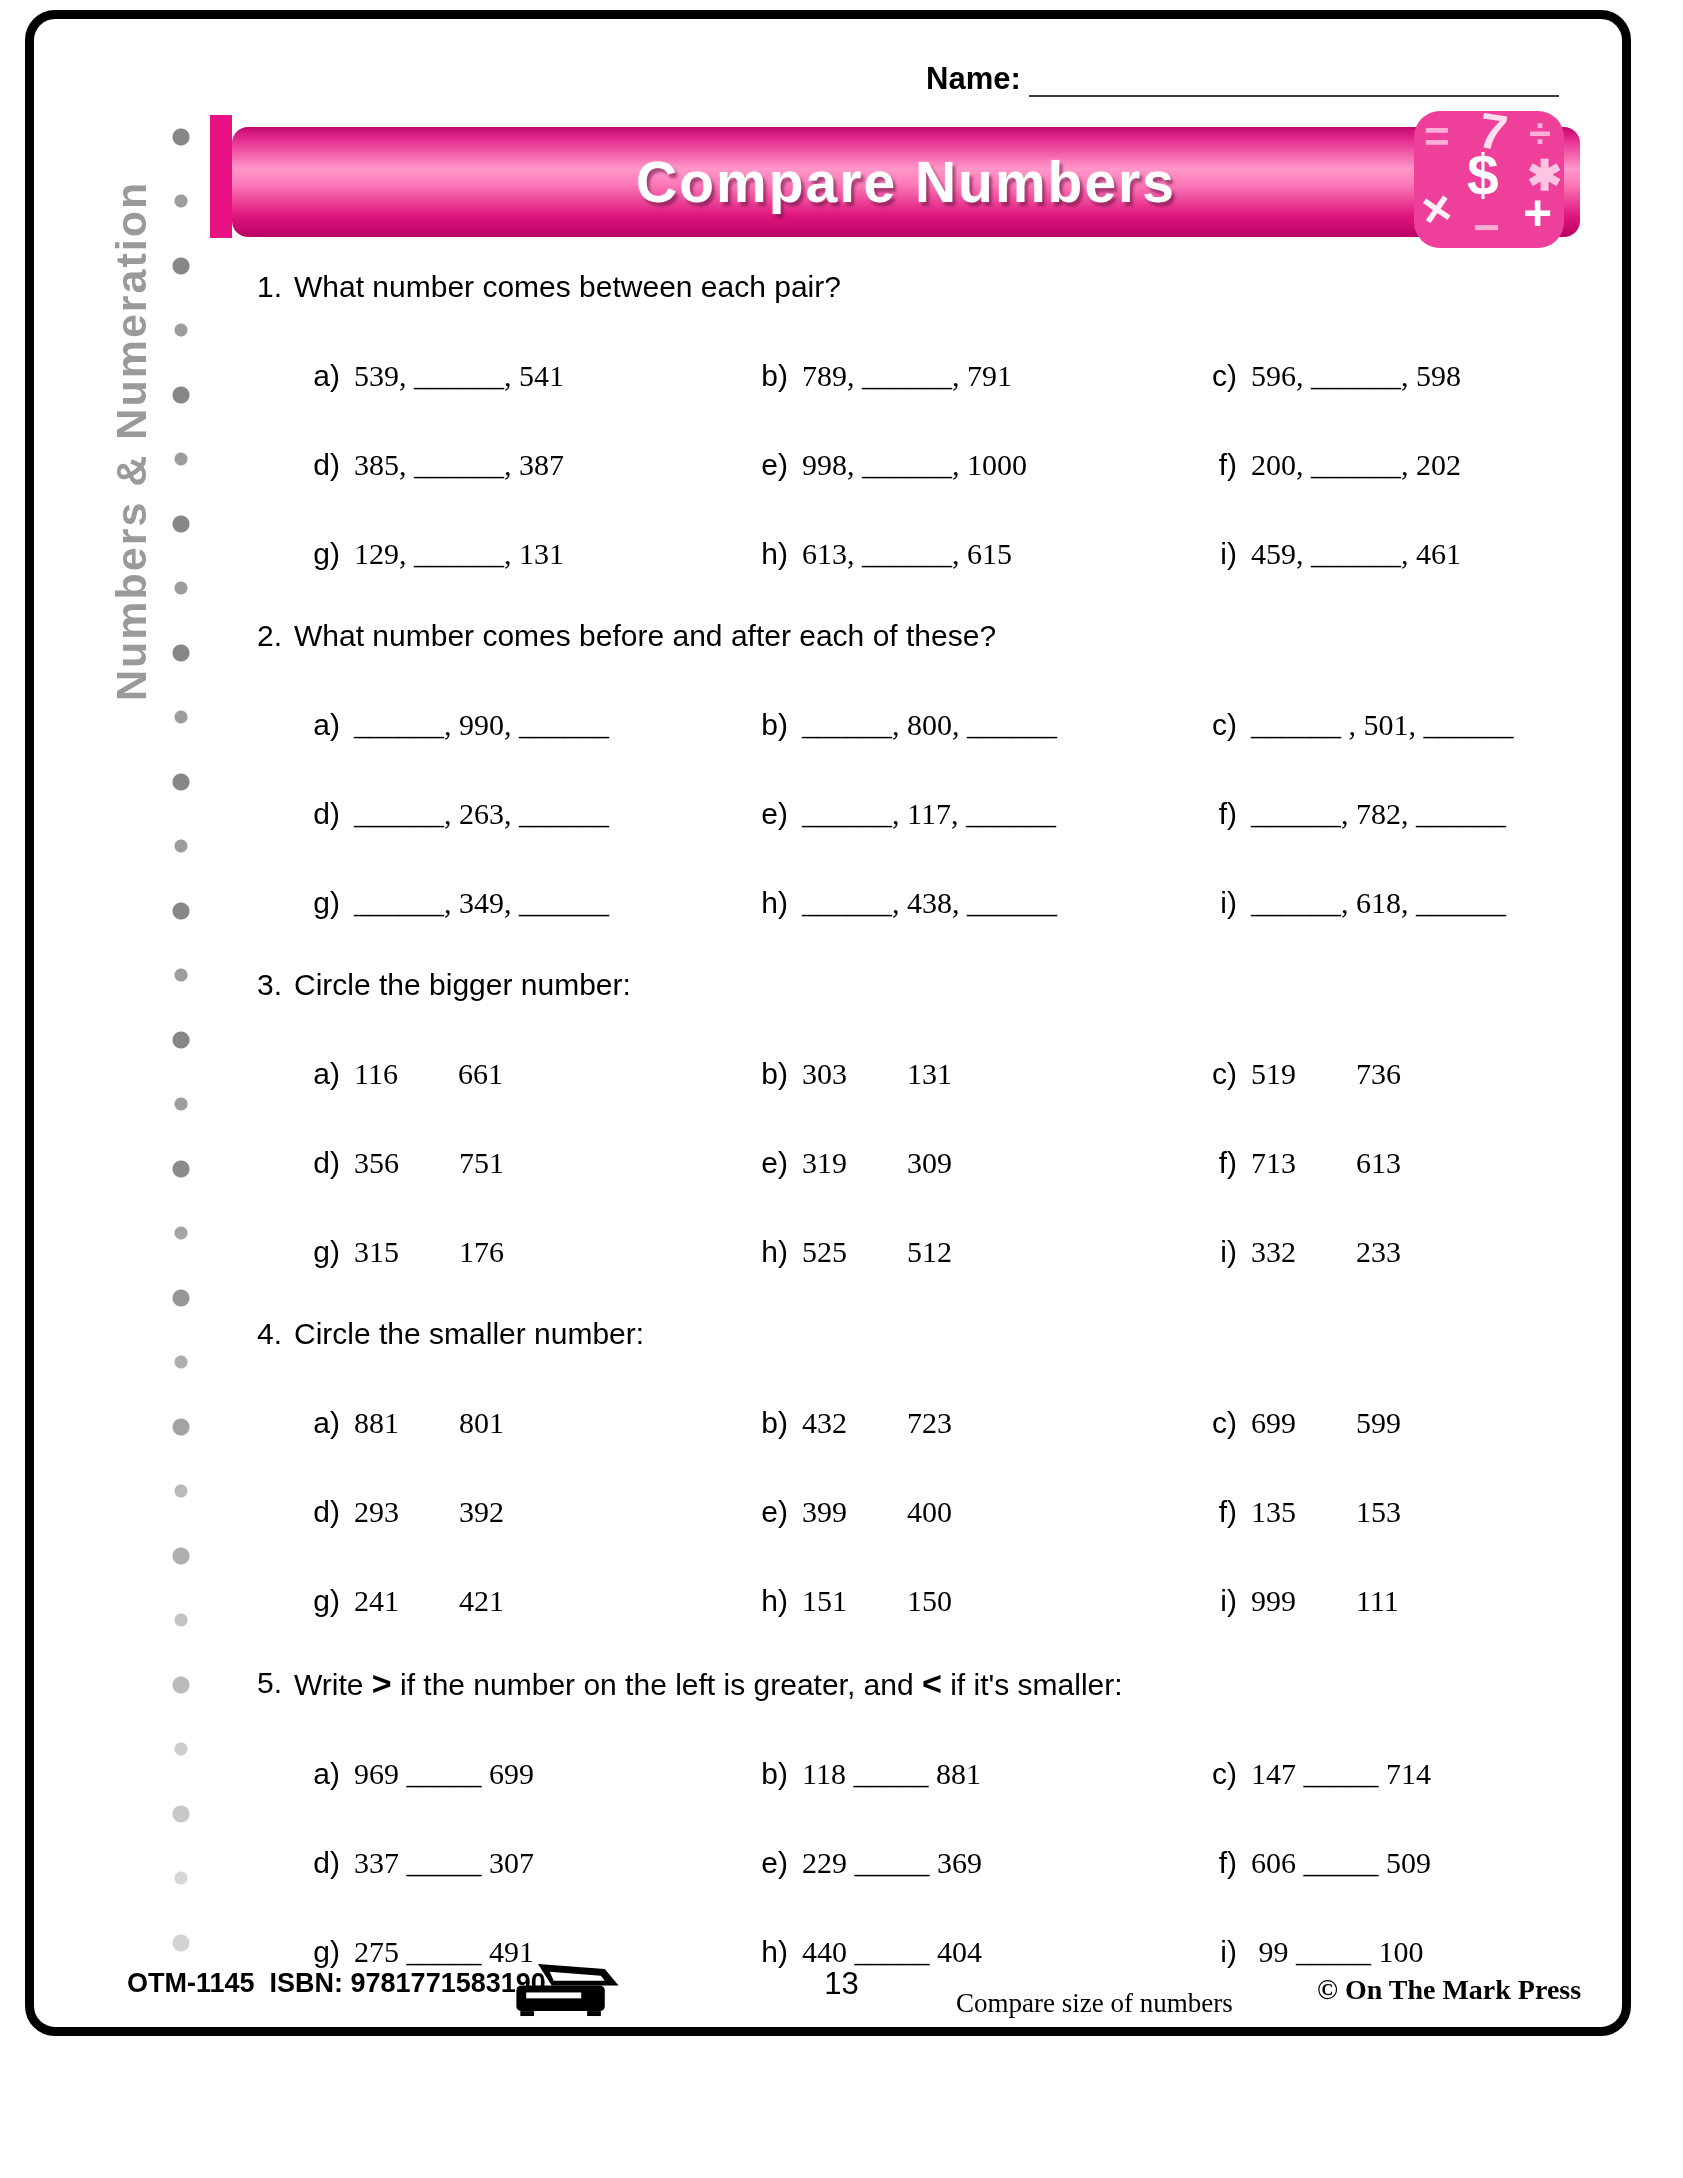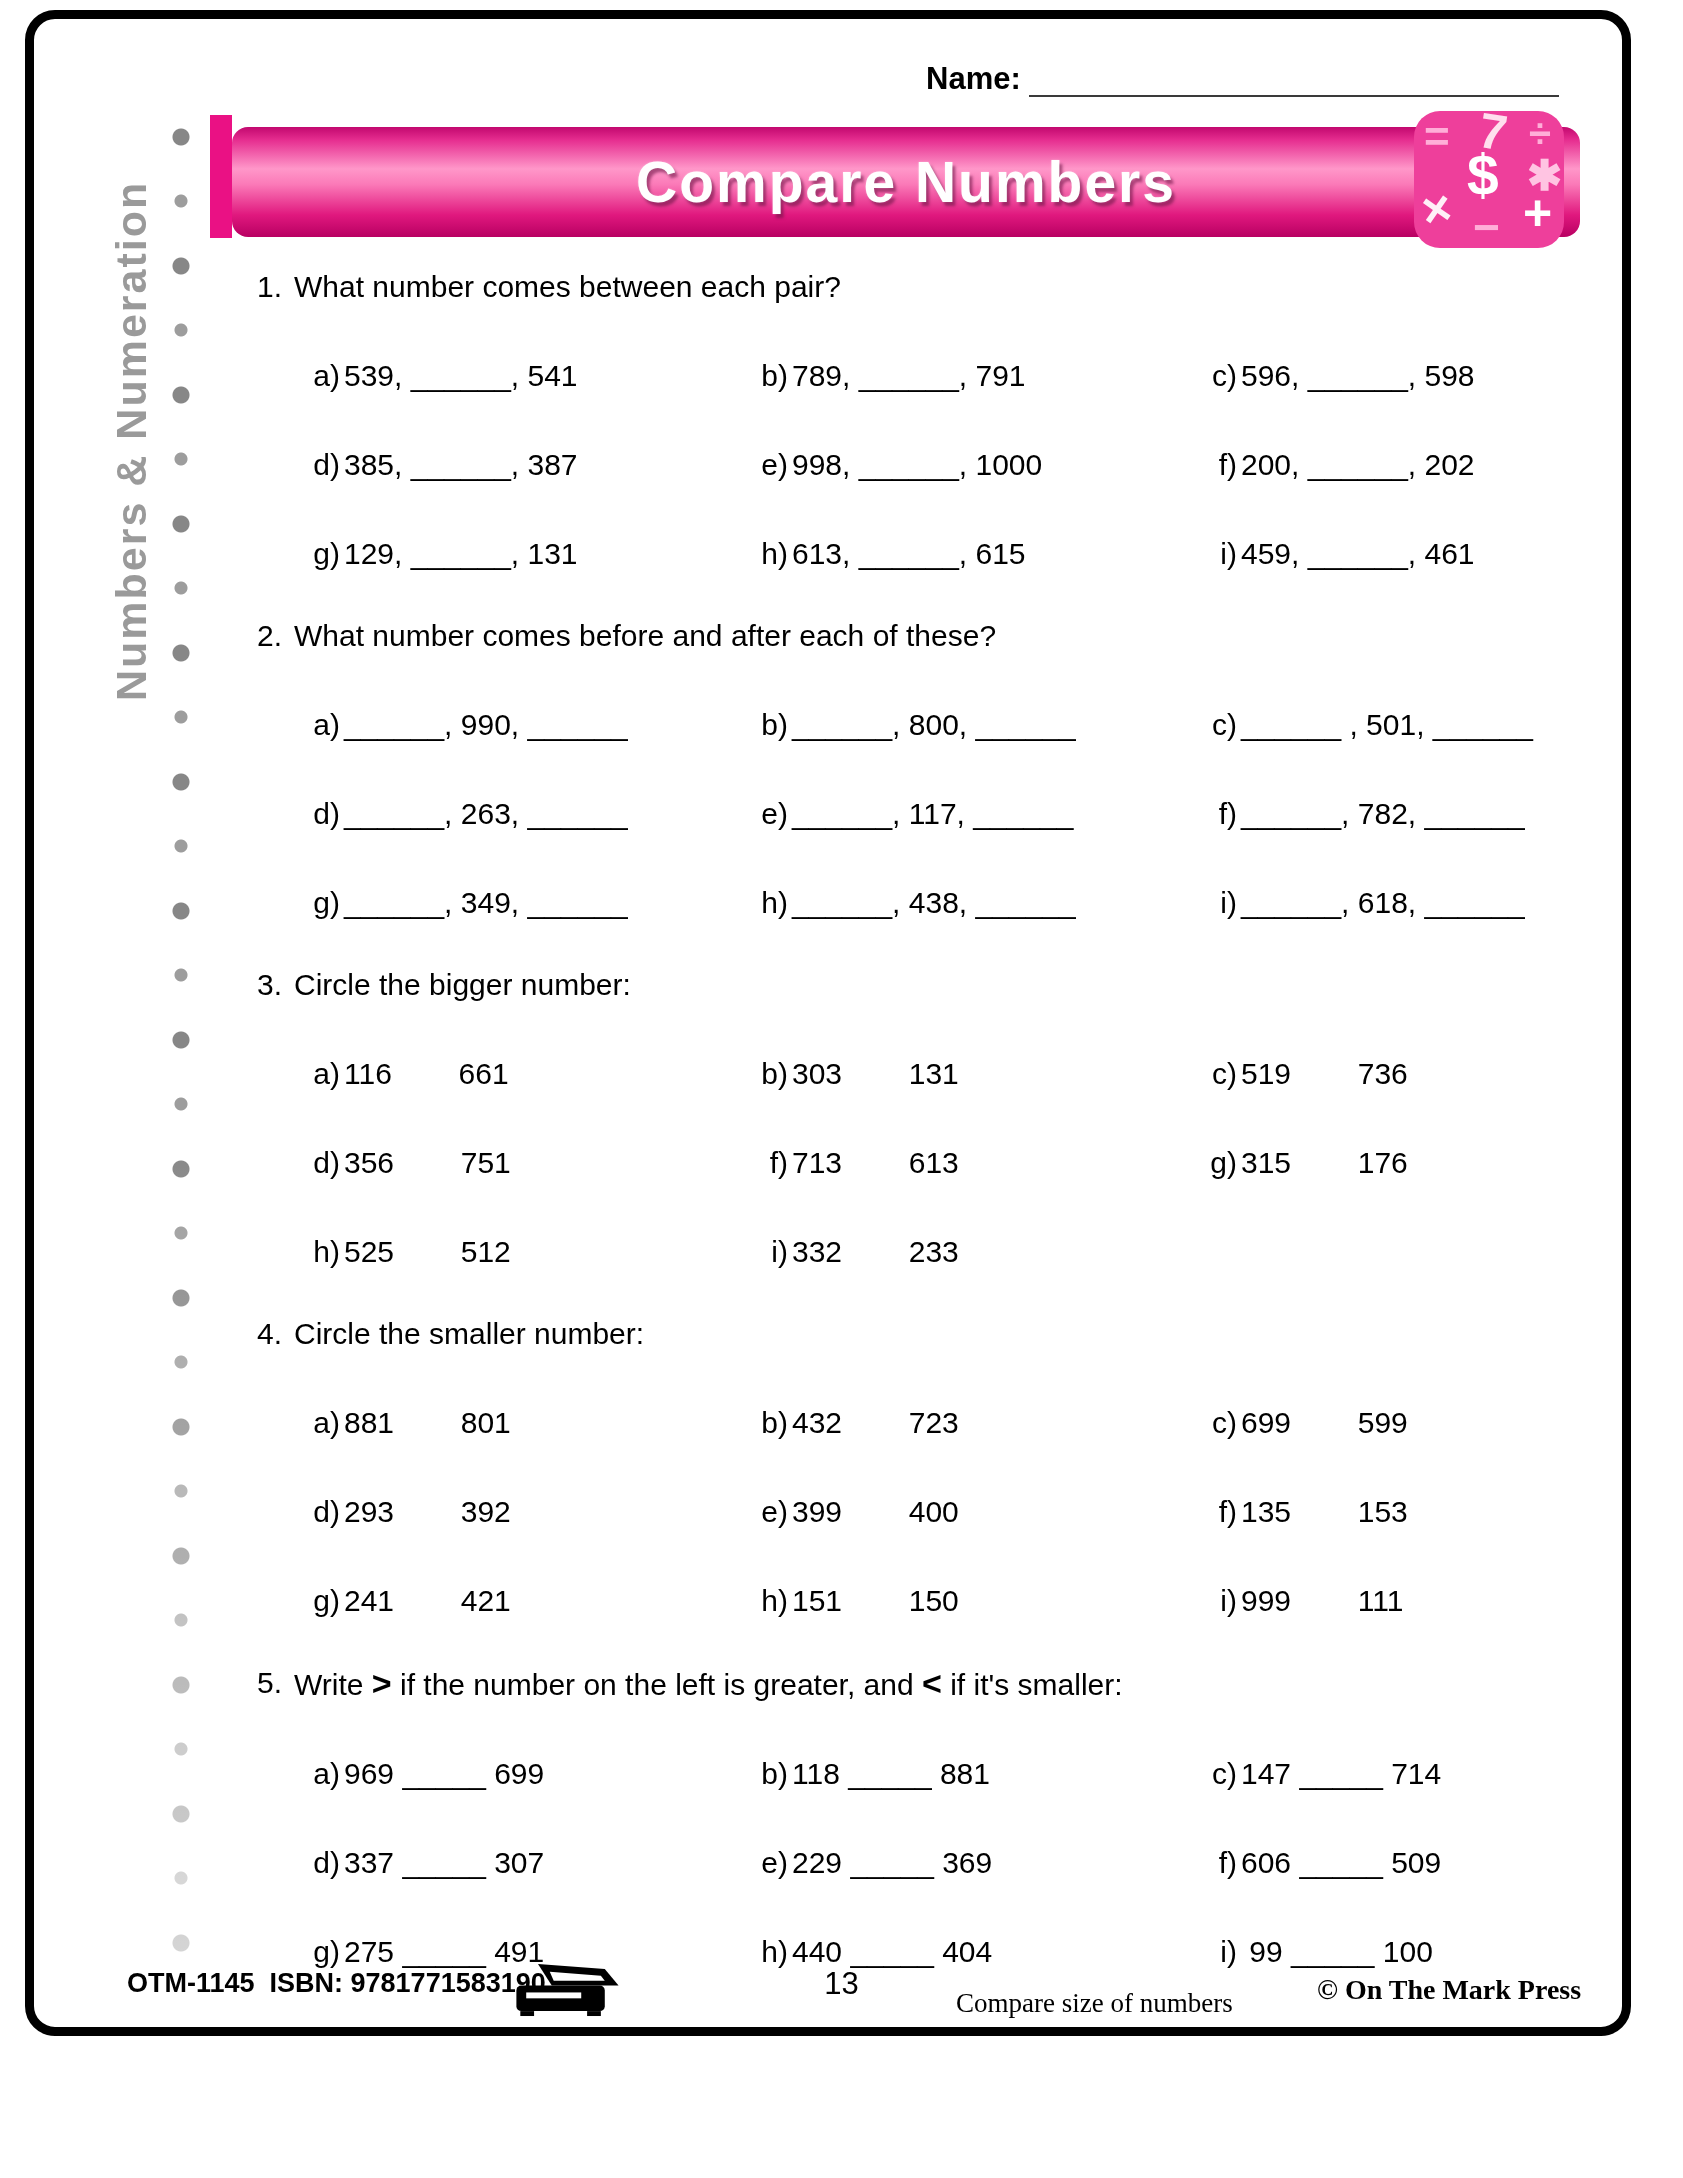--- a/index.html
+++ b/index.html
@@ -48,21 +48,21 @@
   .content{position:absolute;left:252px;top:269px;width:1391px;z-index:2;}
   .question{margin:0 0 46px 0;}
   .q-head{display:flex;line-height:36px;}
   .q-num{width:30px;text-align:right;flex:none;}
   .q-text{margin-left:12px;}
   .cmp{font-weight:bold;font-size:34px;}
   .q-grid{display:grid;grid-template-columns:448px 449px auto;row-gap:53px;
           margin:53px 0 0 54px;line-height:36px;}
   .item{white-space:nowrap;}
   .il{display:inline-block;width:34px;text-align:right;}
-  .it{white-space:pre;margin-left:4px;}
+  .it{white-space:pre;margin-left:14px;font-family:Liberation Serif, serif;}
 
   
   .footer{position:absolute;left:0;top:0;width:1683px;height:1646px;pointer-events:none;}
   .f-left{position:absolute;left:127px;top:1968px;font-weight:bold;font-size:27px;white-space:pre;}
   .f-copier{position:absolute;left:510px;top:1962px;}
   .f-page{position:absolute;left:782px;top:1966px;width:119px;text-align:center;font-size:31px;}
   .f-subject{position:absolute;left:956px;top:1988px;font-family:"Liberation Serif",serif;font-size:27px;}
   .f-pub{position:absolute;left:1317px;top:1974px;font-family:"Liberation Serif",serif;font-weight:bold;font-size:28px;text-align:right;}
 </style>
 </head>
@@ -135,20 +135,21 @@
     <section class="question">
       <div class="q-head">
         <span class="q-num">3.</span>
         <span class="q-text">Circle the bigger number:</span>
       </div>
       <div class="q-grid">
         <div class="item"><span class="il">a)</span><span class="it">116        661</span></div>
         <div class="item"><span class="il">b)</span><span class="it">303        131</span></div>
         <div class="item"><span class="il">c)</span><span class="it">519        736</span></div>
         <div class="item"><span class="il">d)</span><span class="it">356        751</span></div>
+        <div class="item"><span class="il">e)</span><span class="it">319        309</span></div>
         <div class="item"><span class="il">f)</span><span class="it">713        613</span></div>
         <div class="item"><span class="il">g)</span><span class="it">315        176</span></div>
         <div class="item"><span class="il">h)</span><span class="it">525        512</span></div>
         <div class="item"><span class="il">i)</span><span class="it">332        233</span></div>
       </div>
     </section>
 
     <section class="question">
       <div class="q-head">
         <span class="q-num">4.</span>

